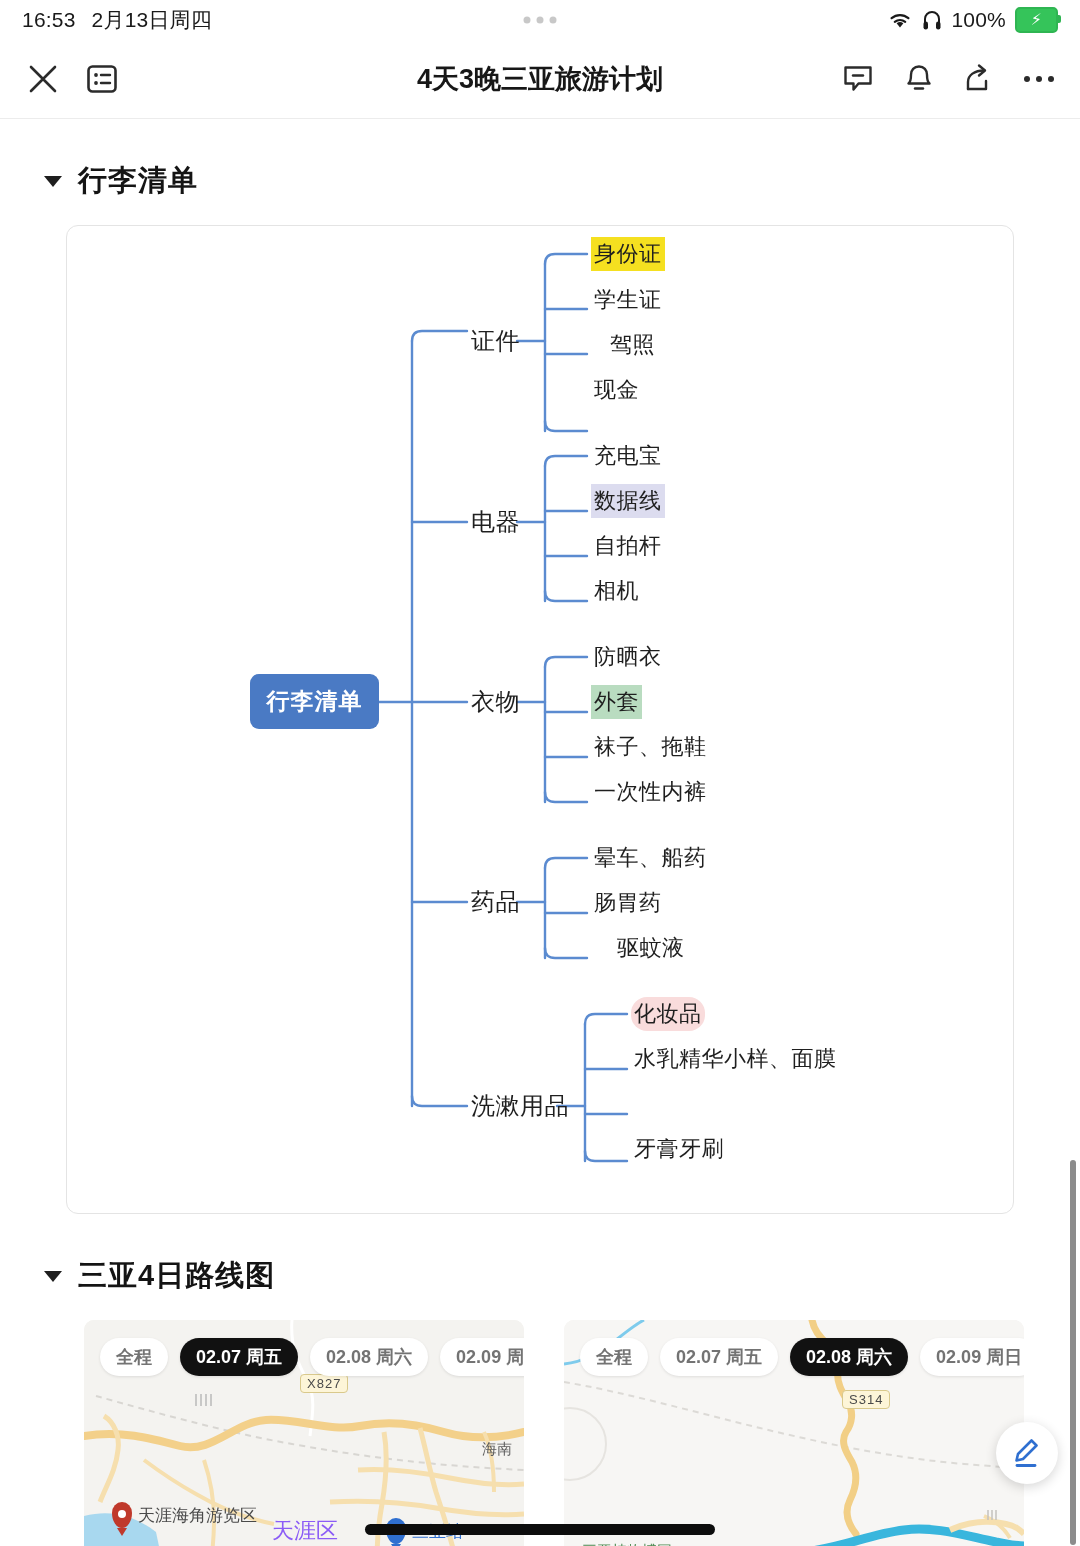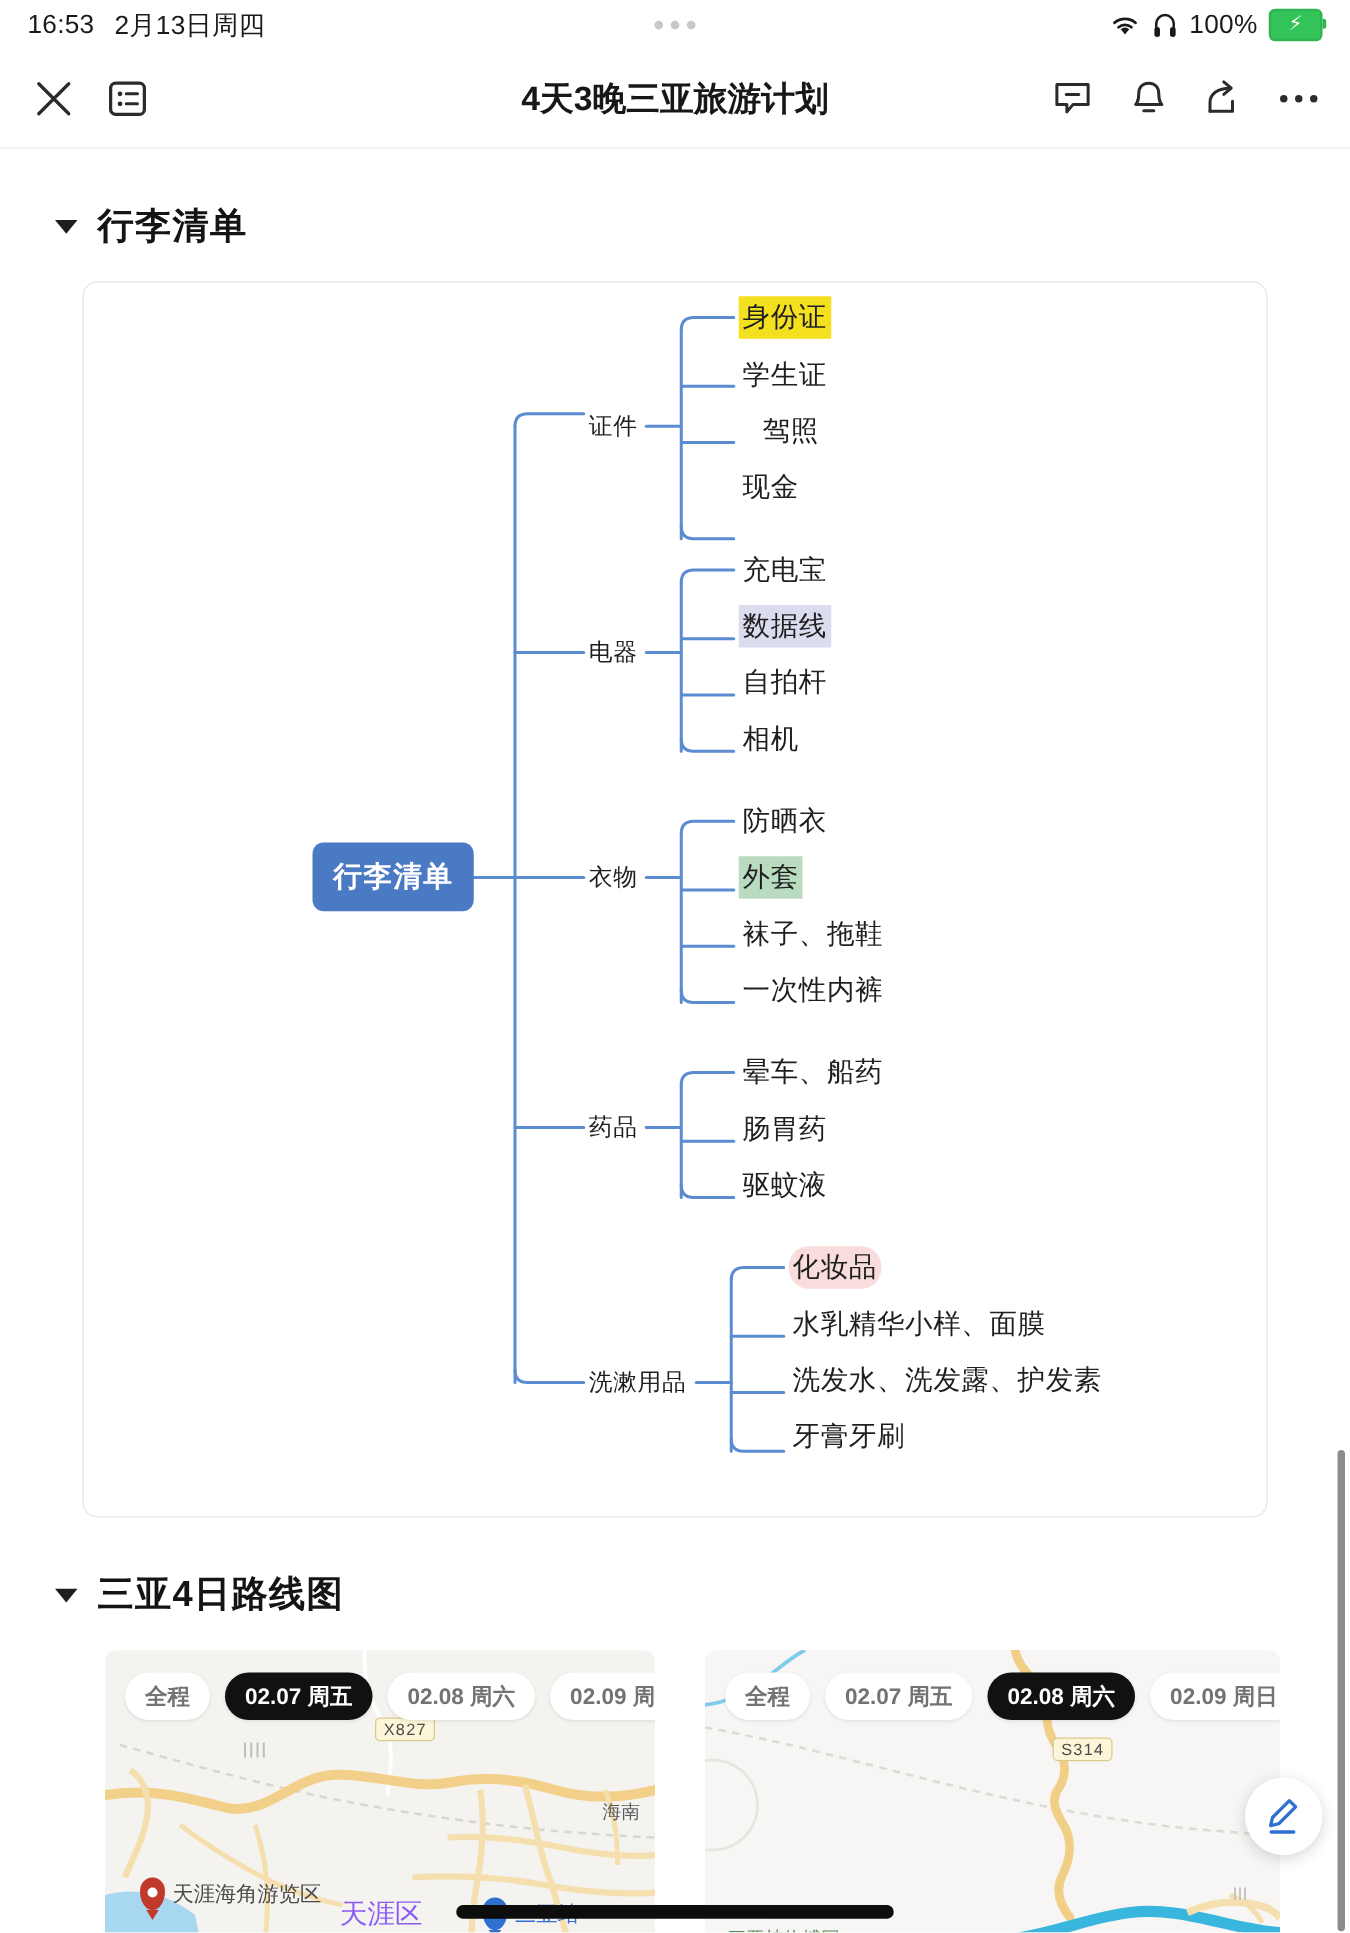--- a/index.html
+++ b/index.html
@@ -138,21 +138,21 @@
     align-items: center;
     justify-content: center;
     color: #ffffff;
     font-size: 23px;
     font-weight: 700;
     letter-spacing: 1px;
   }
 
   .branch {
     position: absolute;
-    font-size: 19px;
+    font-size: 24px;
     color: #1f1f1f;
     white-space: nowrap;
     transform: translateY(-50%);
     letter-spacing: 0.5px;
   }
   .leaf {
     position: absolute;
     font-size: 22px;
     color: #1f1f1f;
     white-space: nowrap;
@@ -451,25 +451,24 @@
     <div class="leaf" style="left:524px; top:320px;">自拍杆</div>
     <div class="leaf" style="left:524px; top:365px;">相机</div>
 
     <div class="leaf" style="left:524px; top:431px;">防晒衣</div>
     <div class="leaf hl-green" style="left:524px; top:476px;">外套</div>
     <div class="leaf" style="left:524px; top:521px;">袜子、拖鞋</div>
     <div class="leaf" style="left:524px; top:566px;">一次性内裤</div>
 
     <div class="leaf" style="left:524px; top:632px;">晕车、船药</div>
     <div class="leaf" style="left:524px; top:677px;">肠胃药</div>
-    <div class="leaf" style="left:524px; top:722px;">驱蚊液</div>
+    <div class="leaf" style="left:547px; top:722px;">驱蚊液</div>
 
     <div class="leaf hl-pink" style="left:564px; top:788px;">化妆品</div>
     <div class="leaf" style="left:564px; top:833px;">水乳精华小样、面膜</div>
-    <div class="leaf" style="left:564px; top:878px;">洗发水、洗发露、护发素</div>
     <div class="leaf" style="left:564px; top:923px;">牙膏牙刷</div>
   </div>
 
   <div class="section-head">
     <span class="caret"></span>
     <span class="section-title">三亚4日路线图</span>
   </div>
 
   <div class="maps-row">
 

